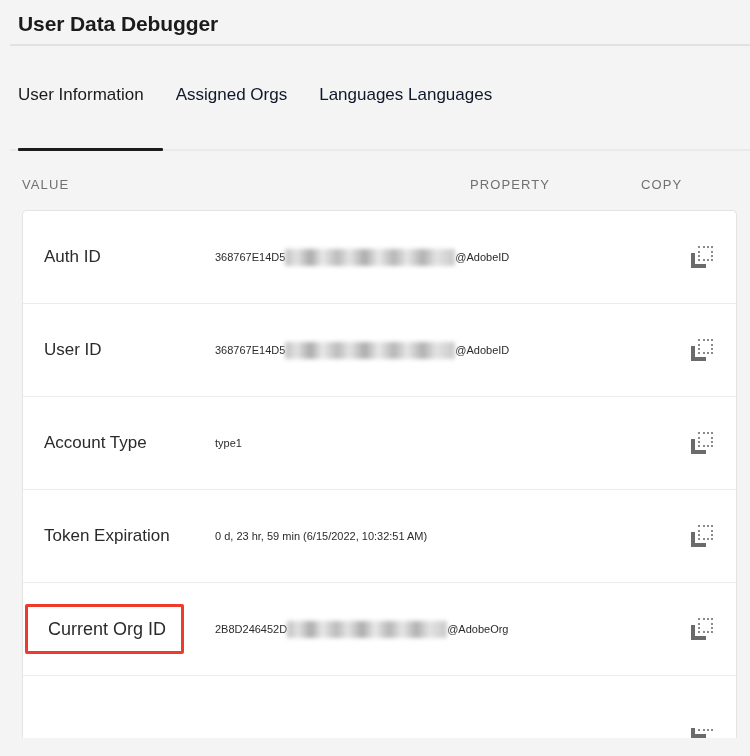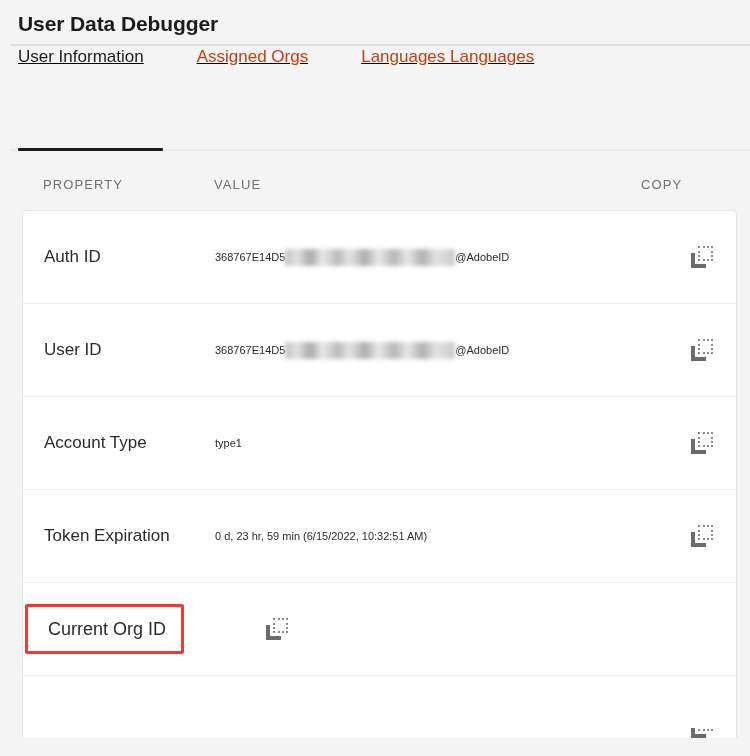--- a/index.html
+++ b/index.html
@@ -41,33 +41,32 @@
   
   .tabs-bar {
     position: relative;
     margin-left: 10px;
     width: 740px;
     height: 112px;
     box-sizing: border-box;
   }
   .tabs-row {
     display: flex;
-    align-items: flex-start;
+    align-items: center;
     height: 100%;
     padding-bottom: 14px;
     box-sizing: border-box;
-    gap: 10px;
-    text-decoration: underline;
+    gap: 0;
   }
   .tab {
     font-size: 17px;
-    color: #c2410c;
+    color: #0f172a;
     line-height: 22px;
     padding: 0 24px 0 0;
-    margin-left: 19px;
+    margin-left: 8px;
     cursor: pointer;
     white-space: nowrap;
     position: relative;
   }
   .tab:first-child { margin-left: 8px; }
   .tab.active {
     color: #1b1b1b;
   }
   .tab-underline {
     position: absolute;
@@ -252,22 +251,22 @@
     <div class="tab active">User Information</div>
     <div class="tab">Assigned Orgs</div>
     <div class="tab">Languages Languages</div>
   </div>
   <div class="tab-underline"></div>
 </div>
 
 <div class="table-wrap">
 
   <div class="table-head">
+    <div class="th col-value">VALUE</div>
     <div class="th col-property">PROPERTY</div>
-    <div class="th col-value">VALUE</div>
     <div class="th col-copy">COPY</div>
   </div>
 
   <div class="table-card">
 
     <div class="row">
       <div class="cell-property">Auth ID</div>
       <div class="cell-value">
         <span>368767E14D5</span>
           <span class="redacted" style="width:170px"></span>
@@ -323,20 +322,25 @@
           <span class="back-notch"></span>
           <span class="front"></span>
         </span>
       </div>
     </div>
 
     <div class="row">
       <div class="cell-property highlighted">
         <span class="highlight-box">Current Org ID</span>
       </div>
+      <div class="cell-value">
+        <span>2B8D246452D</span>
+          <span class="redacted" style="width:160px"></span>
+          <span>@AdobeOrg</span>
+      </div>
       <div class="cell-copy">
         <span class="copy-icon">
           <span class="back"></span>
           <span class="back-notch"></span>
           <span class="front"></span>
         </span>
       </div>
     </div>
 
     <div class="row row-partial">

